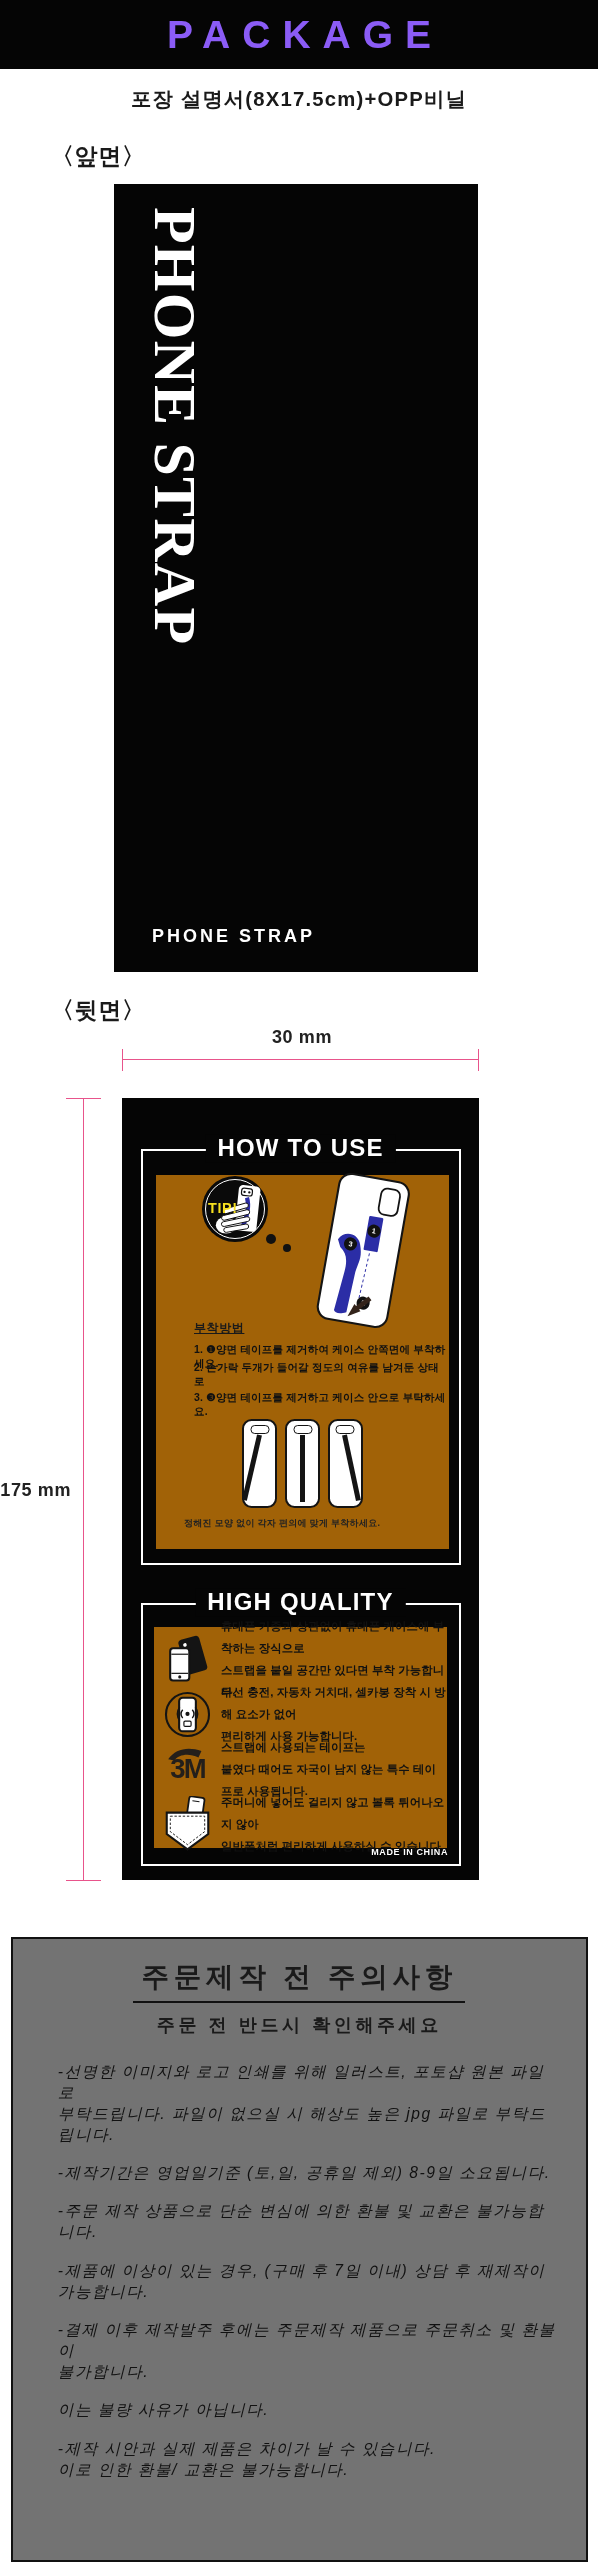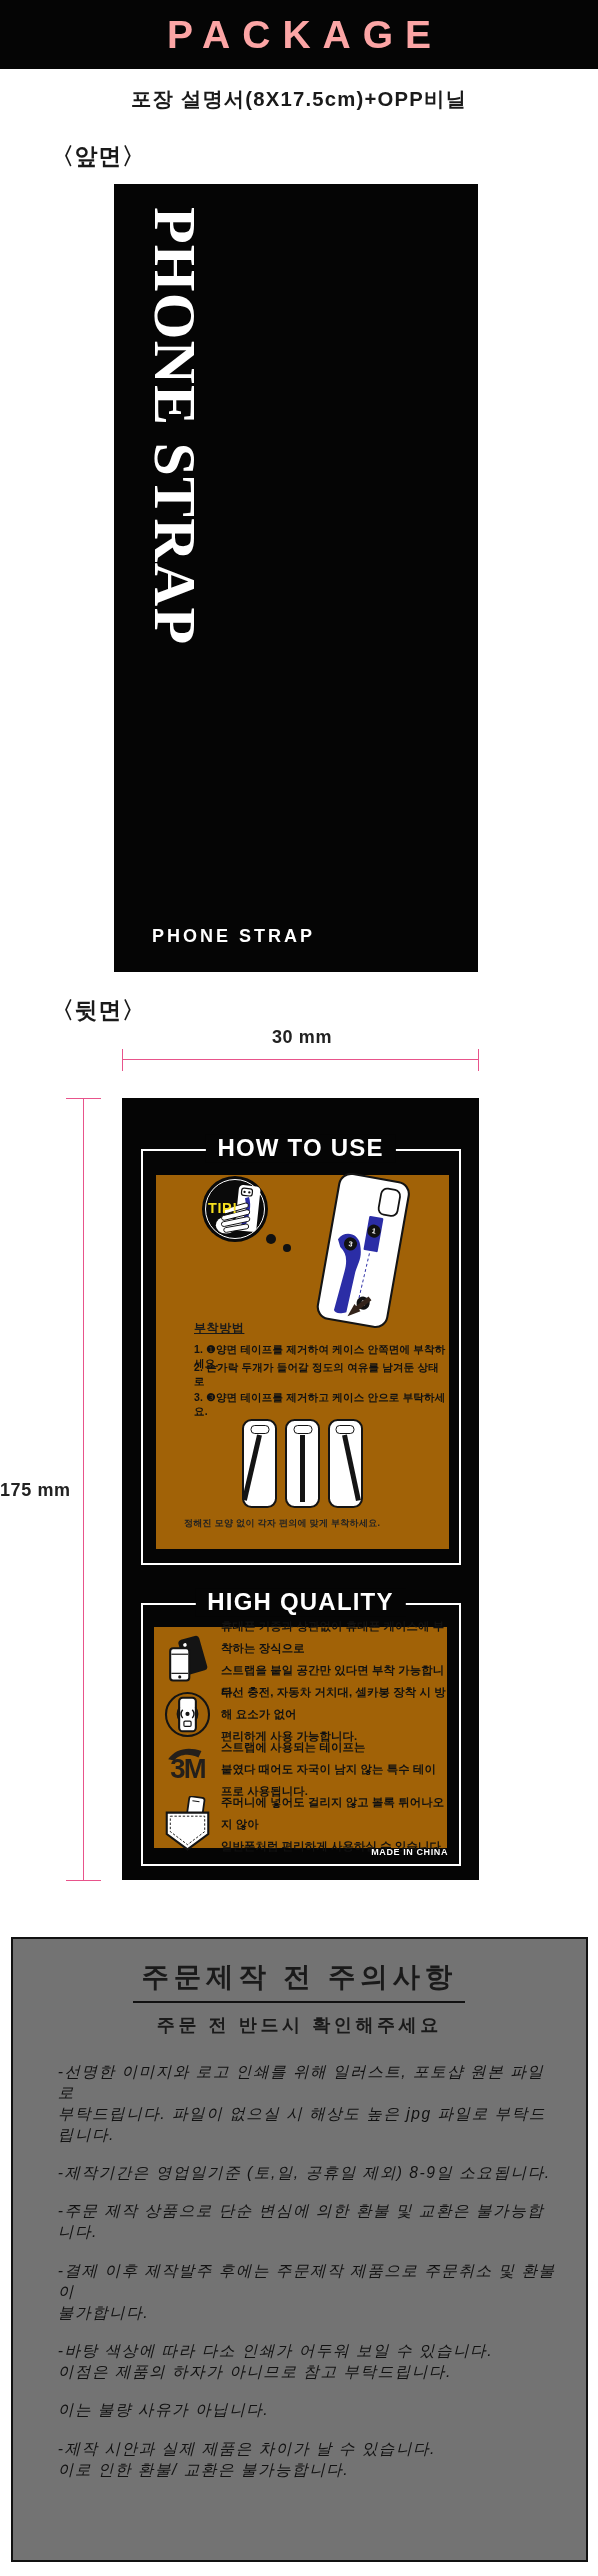--- a/index.html
+++ b/index.html
@@ -1,21 +1,21 @@
 <!DOCTYPE html>
 <html style="font-size:9.6px"><head>
 <meta charset="utf-8">
 <style>
   html,body{margin:0;padding:0;background:#fff;}
   #page{position:relative;width:598px;height:2576px;background:#fff;overflow:hidden;
         font-family:"Liberation Sans",sans-serif;color:#1a1a1a;}
   
   .banner{position:absolute;left:0;top:0;width:598px;height:69px;background:#050505;
           display:flex;align-items:center;justify-content:center;}
-  .banner-title{color:#fca5a5;font-size:39px;font-weight:bold;letter-spacing:12px;padding-left:12px;}
+  .banner-title{color:#8b5cf6;font-size:39px;font-weight:bold;letter-spacing:12px;padding-left:12px;}
   .subtitle{position:absolute;left:0;top:85px;width:598px;text-align:center;
             font-size:20.3px;font-weight:bold;letter-spacing:1.2px;}
   .side-label{position:absolute;left:51px;font-size:23px;font-weight:bold;letter-spacing:0.6px;}
   #front-label{top:141px;}
   #back-label{top:995px;}
   
   .front-card{position:absolute;left:114px;top:184px;width:364px;height:788px;background:#050505;}
   .front-vertical{position:absolute;left:84px;top:23px;transform:rotate(90deg);
                   transform-origin:top left;white-space:nowrap;color:#fff;
                   font-family:"Liberation Serif",serif;font-weight:bold;font-size:60px;
@@ -25,21 +25,21 @@
   
   .dim{position:absolute;background:#e8538b;}
   #dim-h-line{left:122px;top:1059px;width:357px;height:1.2px;}
   #dim-h-tick-l{left:122px;top:1049px;width:1.2px;height:22px;}
   #dim-h-tick-r{left:478px;top:1049px;width:1.2px;height:22px;}
   #dim-v-line{left:83px;top:1098px;width:1.2px;height:782px;}
   #dim-v-tick-t{left:66px;top:1098px;width:35px;height:1.2px;}
   #dim-v-tick-b{left:66px;top:1880px;width:35px;height:1.2px;}
   .dim-label{position:absolute;font-size:18px;font-weight:bold;color:#222;}
   #width-label{left:239px;top:1027px;width:126px;text-align:center;letter-spacing:0.6px;}
-  #height-label{left:0px;top:1480px;width:71px;text-align:left;letter-spacing:0.6px;}
+  #height-label{left:0px;top:1480px;width:71px;text-align:right;letter-spacing:0.6px;}
   
   .back-card{position:absolute;left:122px;top:1098px;width:357px;height:782px;background:#050505;}
   .frame{position:absolute;left:18.5px;width:320px;border:2.4px solid #fff;box-sizing:border-box;}
   #frame-how{top:51px;height:416px;}
   #frame-quality{top:505px;height:263px;}
   .section-title{position:absolute;left:50%;transform:translate(-50%,-52%);background:#050505;
                  color:#fff;font-size:24px;font-weight:bold;letter-spacing:1.2px;
                  padding:0 12px;white-space:nowrap;z-index:3;}
   #title-how{top:51px;}
   #title-quality{top:505px;}
@@ -278,28 +278,28 @@
           <div>-선명한 이미지와 로고 인쇄를 위해 일러스트, 포토샵 원본 파일로</div>
           <div>부탁드립니다. 파일이 없으실 시 해상도 높은 jpg 파일로 부탁드립니다.</div>
         </div>
         <div class="bullet">
           <div>-제작기간은 영업일기준 (토,일, 공휴일 제외) 8-9일 소요됩니다.</div>
         </div>
         <div class="bullet">
           <div>-주문 제작 상품으로 단순 변심에 의한 환불 및 교환은 불가능합니다.</div>
         </div>
         <div class="bullet">
+          <div>-제품에 이상이 있는 경우, (구매 후 7일 이내) 상담 후 재제작이</div>
+          <div>가능합니다.</div>
+        </div>
+        <div class="bullet">
           <div>-결제 이후 제작발주 후에는 주문제작 제품으로 주문취소 및 환불이</div>
           <div>불가합니다.</div>
         </div>
         <div class="bullet">
-          <div>-바탕 색상에 따라 다소 인쇄가 어두워 보일 수 있습니다.</div>
-          <div>이점은 제품의 하자가 아니므로 참고 부탁드립니다.</div>
-        </div>
-        <div class="bullet">
           <div>이는 불량 사유가 아닙니다.</div>
         </div>
         <div class="bullet">
           <div>-제작 시안과 실제 제품은 차이가 날 수 있습니다.</div>
           <div>이로 인한 환불/ 교환은 불가능합니다.</div>
         </div>
       </div>
 
   </div>
 

